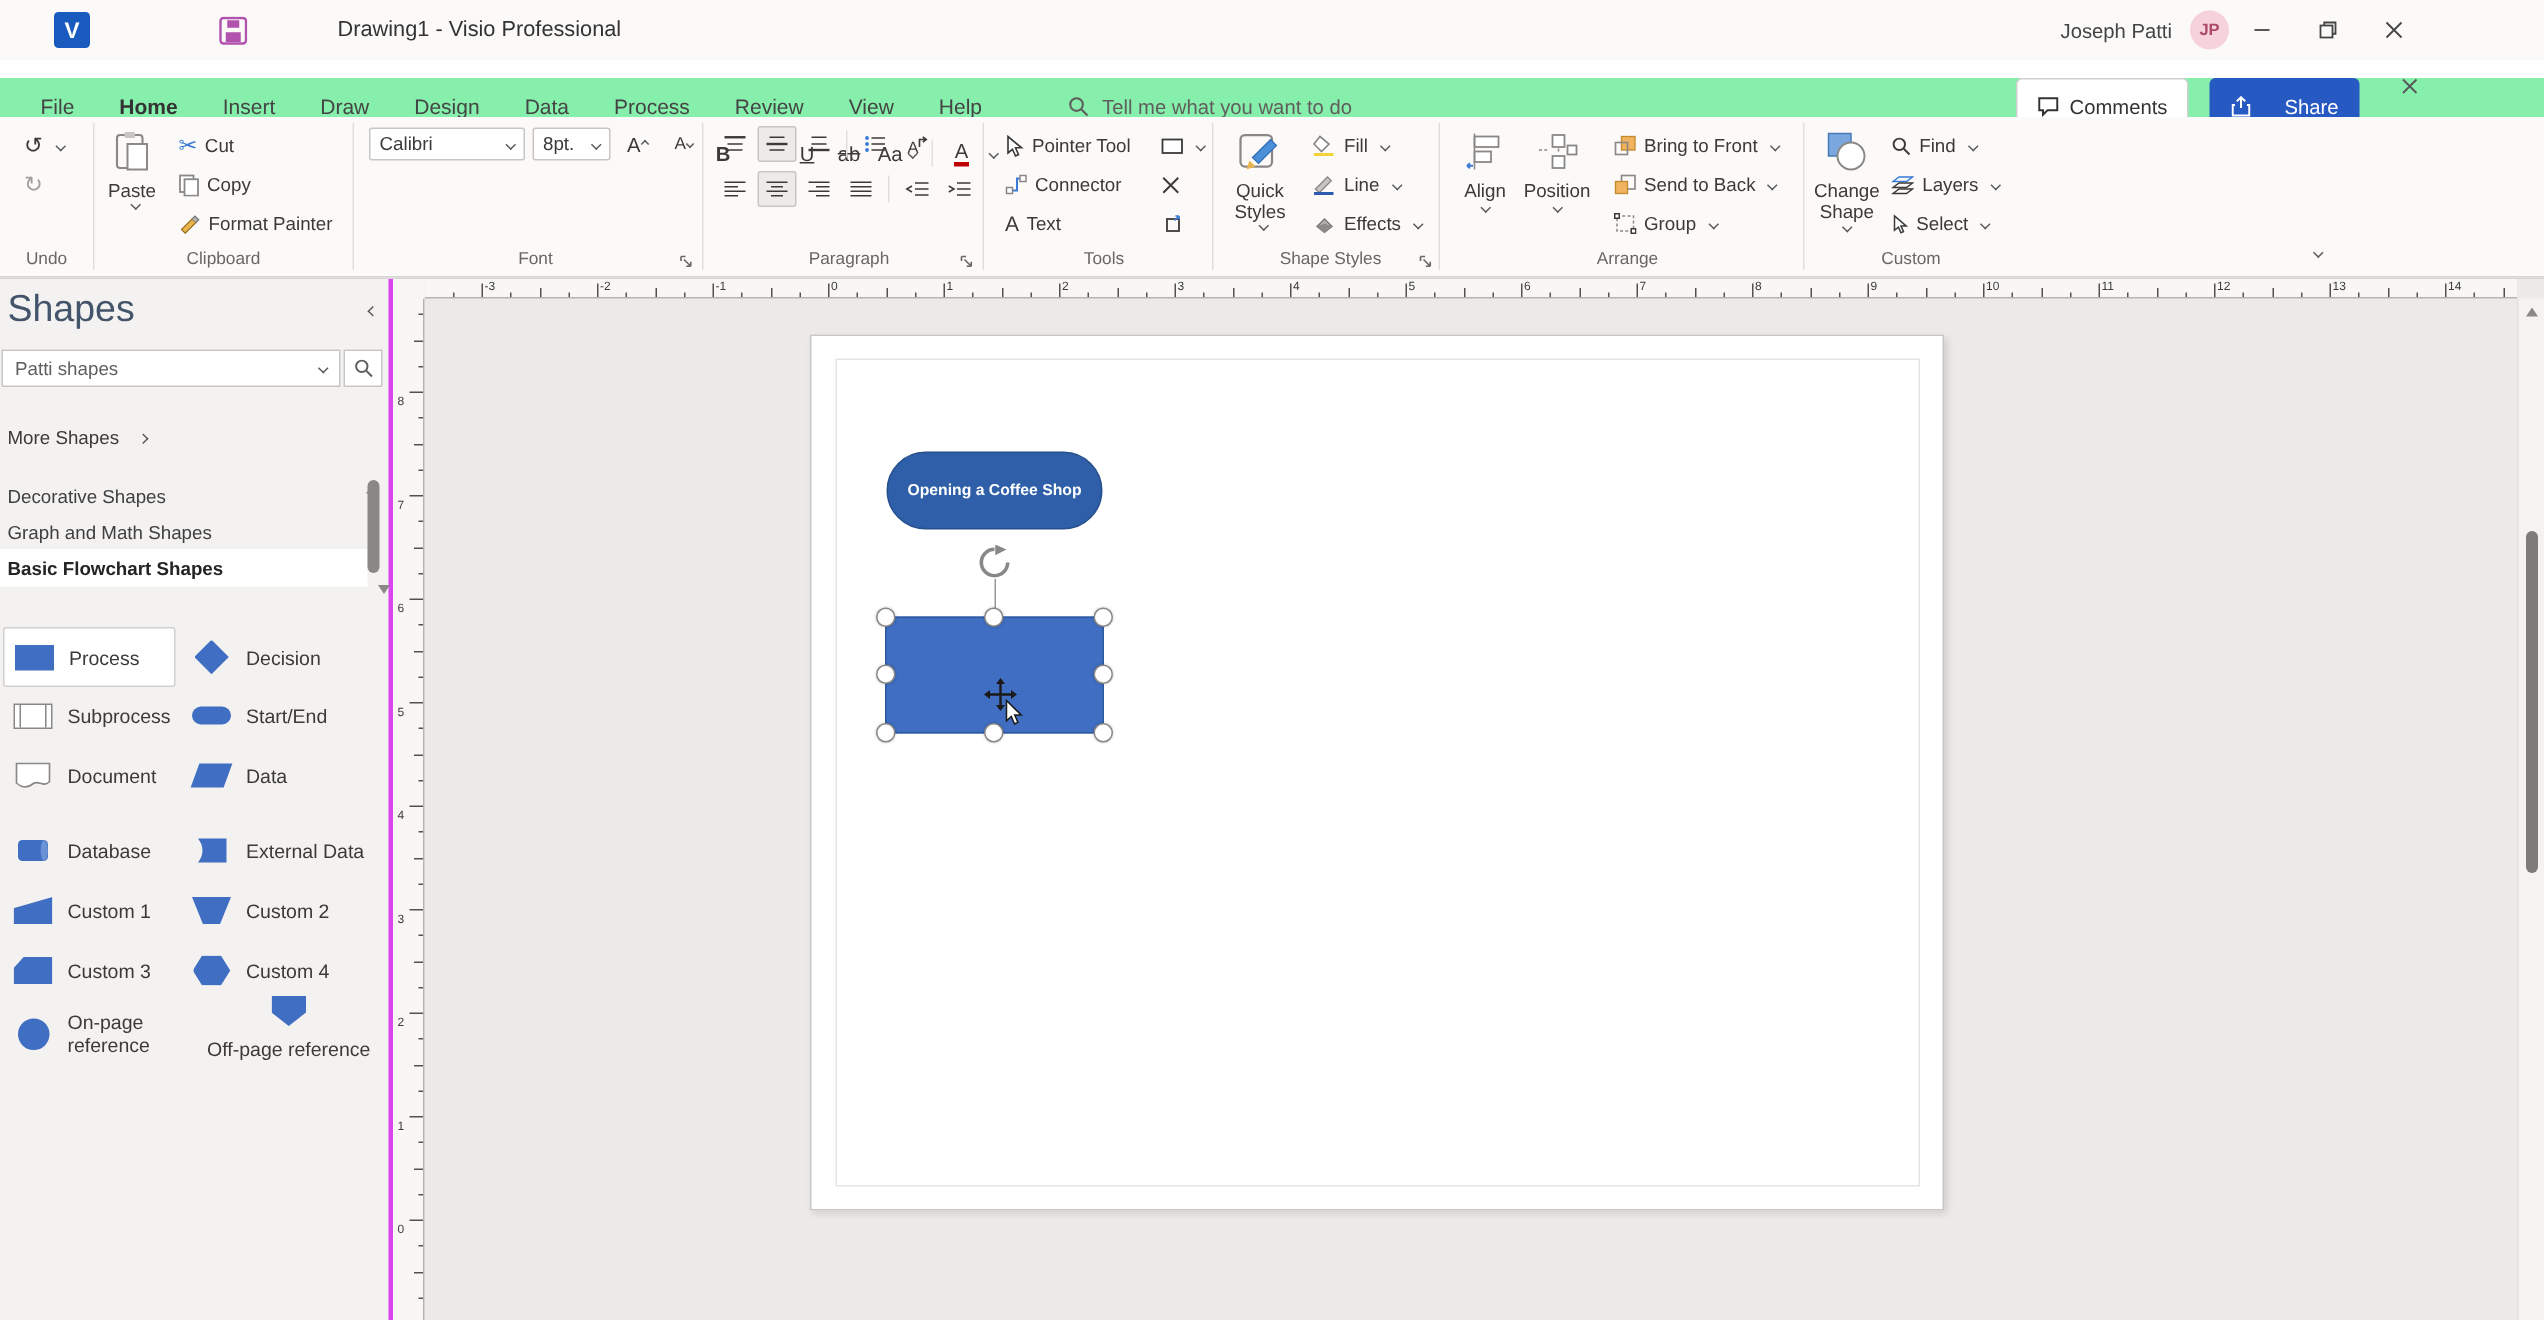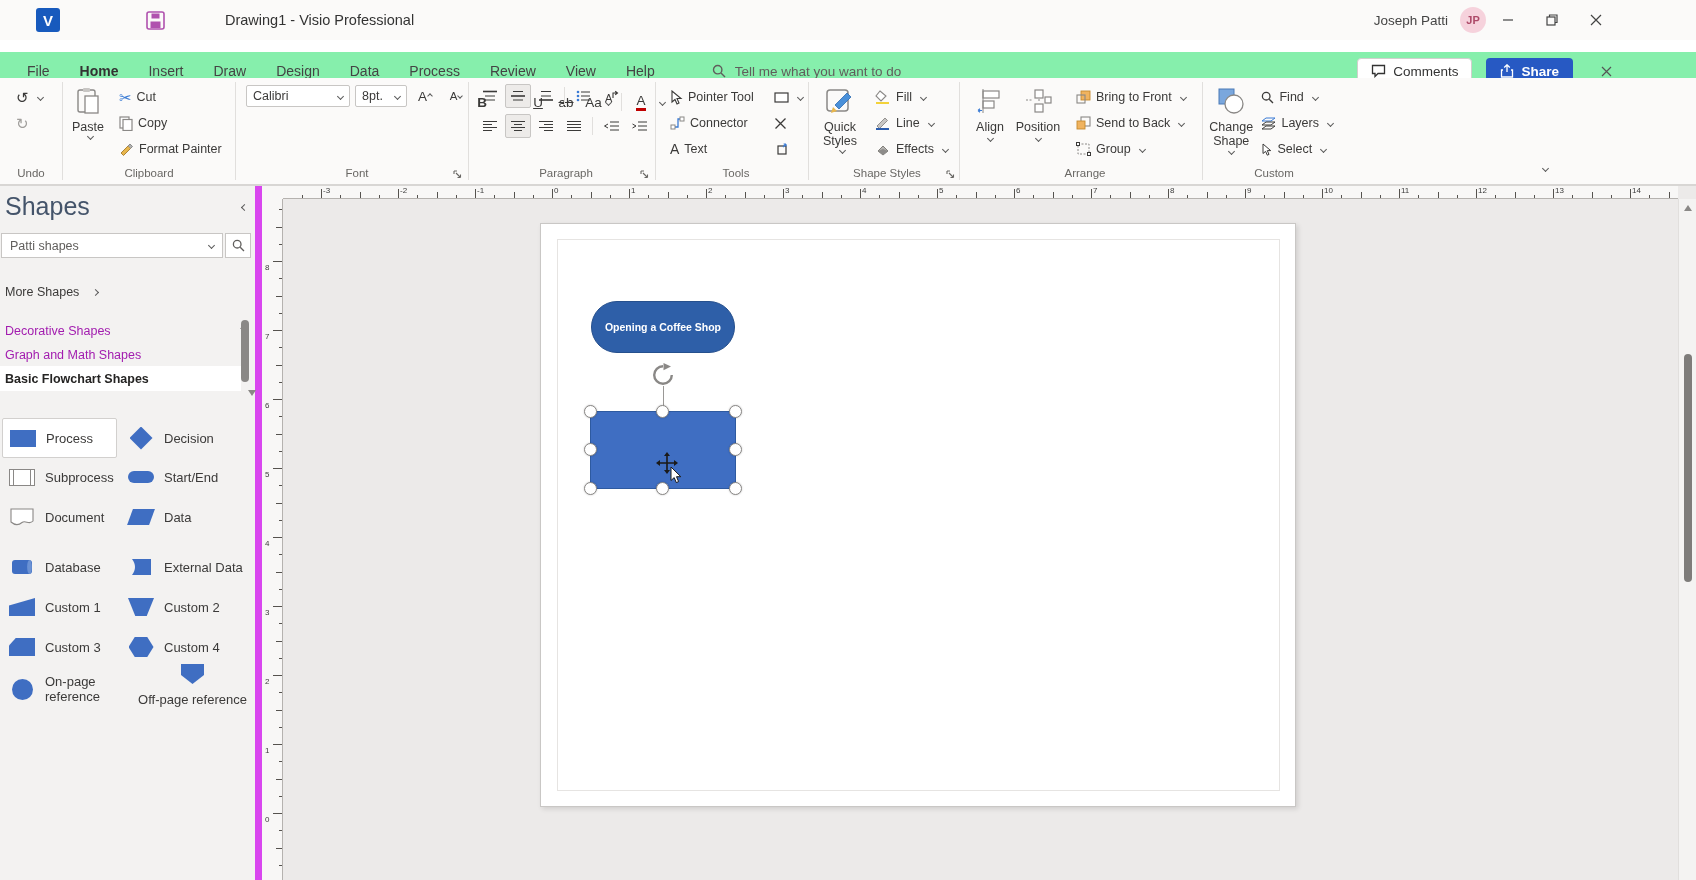--- a/index.html
+++ b/index.html
@@ -23,23 +23,23 @@
   .wbtn:first-of-type{margin-left:18px}
 
   
   .menubar{position:absolute;left:0;top:52px;right:0;height:38px;background:#86efac;display:flex;align-items:stretch}
   .mtabs{display:flex;margin-left:12px}
   .mtab{padding:0 15px;display:flex;align-items:center;font-size:14px;color:#444;position:relative;cursor:default}
   .mtab.active{font-weight:bold;color:#333}
   .mtab.active::after{content:"";position:absolute;left:12px;right:12px;bottom:3px;height:3px;border-radius:2px;background:var(--accent-blue)}
   .tellme{display:flex;align-items:center;margin-left:42px;color:#605e5c;font-size:13.5px}
   .tellme svg{margin-right:9px}
-  .mb-right{margin-left:auto;display:flex;align-items:center;margin-right:84px}
+  .mb-right{margin-left:auto;display:flex;margin-right:84px}
   .btn-comments{display:flex;align-items:center;gap:7px;border:1px solid #d1cfcd;background:#fff;border-radius:4px;padding:5px 13px;font-size:13.5px;color:#333}
-  .btn-share{display:flex;align-items:center;gap:7px;background:var(--share-blue);color:#fff;border:none;border-radius:4px;padding:6px 14px;font-size:13.5px;margin-left:14px;font-weight:bold}
+  .btn-share{display:flex;align-items:center;gap:22px;background:var(--share-blue);color:#fff;border:none;border-radius:4px;padding:6px 14px;font-size:13.5px;margin-left:14px;font-weight:normal}
   .mb-x{margin-left:28px;color:#555}
 
   
   .ribbon{position:absolute;left:0;top:78px;right:0;height:107px;background:#fbfaf9;border-bottom:1px solid #d8d6d4;display:flex}
   .rgroup{display:flex;flex-direction:column;position:relative;padding-top:6px}
   .rbody{flex:1;display:flex;align-items:flex-start}
   .glabel{height:20px;font-size:11.5px;color:#696764;text-align:center;display:flex;align-items:center;justify-content:center;gap:6px;padding-bottom:3px}
   .gsep{width:1px;background:#e1dfdd;margin:4px 0}
   .sbtn{display:flex;align-items:center;gap:5px;padding:3px 6px;border-radius:2px;font-size:12.5px;white-space:nowrap;height:26px}
   .scol{display:flex;flex-direction:column;justify-content:flex-start}
@@ -50,28 +50,28 @@
   .combo .chev{margin-left:auto}
   .tbtn{width:26px;height:24px;display:flex;align-items:center;justify-content:center;border-radius:2px;font-size:13.5px}
   .tbtn.sel{background:#edebe9;border:1px solid #c8c6c4}
   .launch svg{display:block}
   .ribbon-collapse{position:absolute;right:148px;bottom:8px}
 
   
   .workspace{position:absolute;left:0;top:185px;right:0;bottom:0;border-top:1px solid #d8d6d4}
 
   
-  .spanel{position:absolute;left:0;top:0;width:262px;bottom:0;background:#f3f2f1;border-right:7px solid #d946ef}
+  .spanel{position:absolute;left:0;top:0;width:262px;bottom:0;background:#f3f2f1;border-right:3px solid #d946ef}
   .sp-title{position:absolute;left:5px;top:6px;font-size:25px;color:var(--panel-title)}
   .sp-collapse{position:absolute;right:8px;top:14px}
   .sp-search{position:absolute;left:1px;top:47px;right:32px;height:25px;background:#fff;border:1px solid #c8c6c4;display:flex;align-items:center;padding:0 8px;color:#605e5c;font-size:12.5px}
   .sp-search .chev{margin-left:auto}
   .sp-mag{position:absolute;right:4px;top:47px;width:26px;height:25px;background:#fff;border:1px solid #c8c6c4;display:flex;align-items:center;justify-content:center}
   .sp-more{position:absolute;left:5px;top:99px;font-size:12.5px;color:#3b3a39;display:flex;align-items:center;gap:10px}
-  .stencil{position:absolute;left:0;right:36px;height:25px;display:flex;align-items:center;padding-left:5px;font-size:12.5px;color:#a21caf}
+  .stencil{position:absolute;left:0;right:36px;height:25px;display:flex;align-items:center;padding-left:5px;font-size:12.5px;color:#404040}
   .stencil.active{background:#fff;font-weight:bold;color:#252423;right:14px}
   .sp-scroll{position:absolute;right:5px;top:122px;width:10px}
   .sp-thumb{position:absolute;left:1px;top:12px;width:8px;height:62px;border-radius:4px;background:#8a8886}
   .tri{width:0;height:0;border-left:4px solid transparent;border-right:4px solid transparent}
   .tri.up{border-bottom:6px solid #8a8886}
   .tri.down{border-top:6px solid #8a8886;position:absolute;top:82px}
   .scell{position:absolute;display:flex;align-items:center;gap:8px;padding-left:5px}
   .scell.sel{background:#fff;border:1px solid #d2d0ce;border-radius:2px}
   .sicon-wrap{width:30px;display:flex;justify-content:center;flex-shrink:0}
   .slabel{font-size:13px;color:#3b3a39;line-height:15px}

